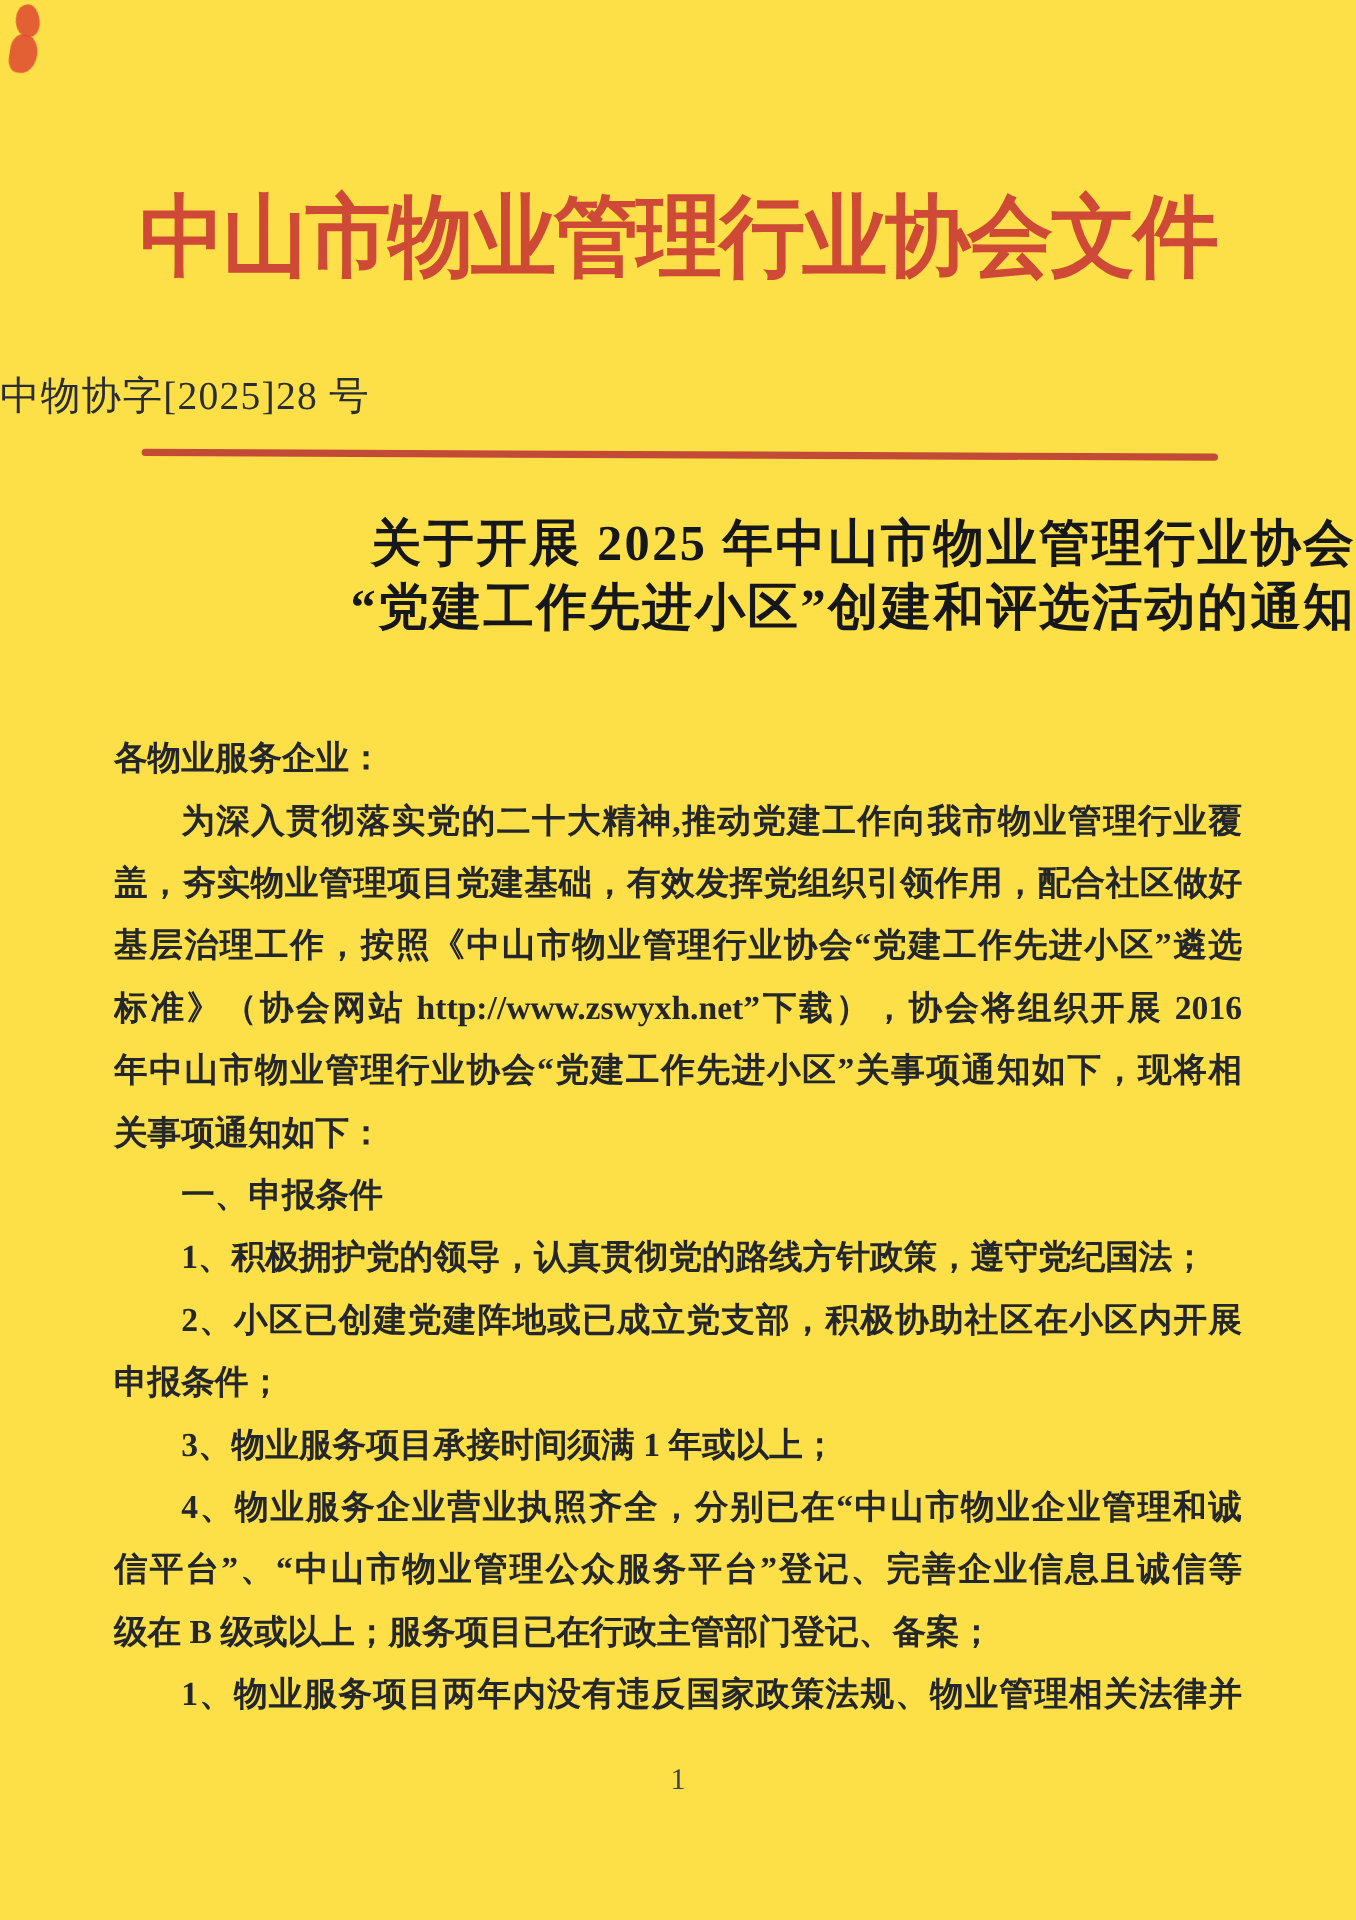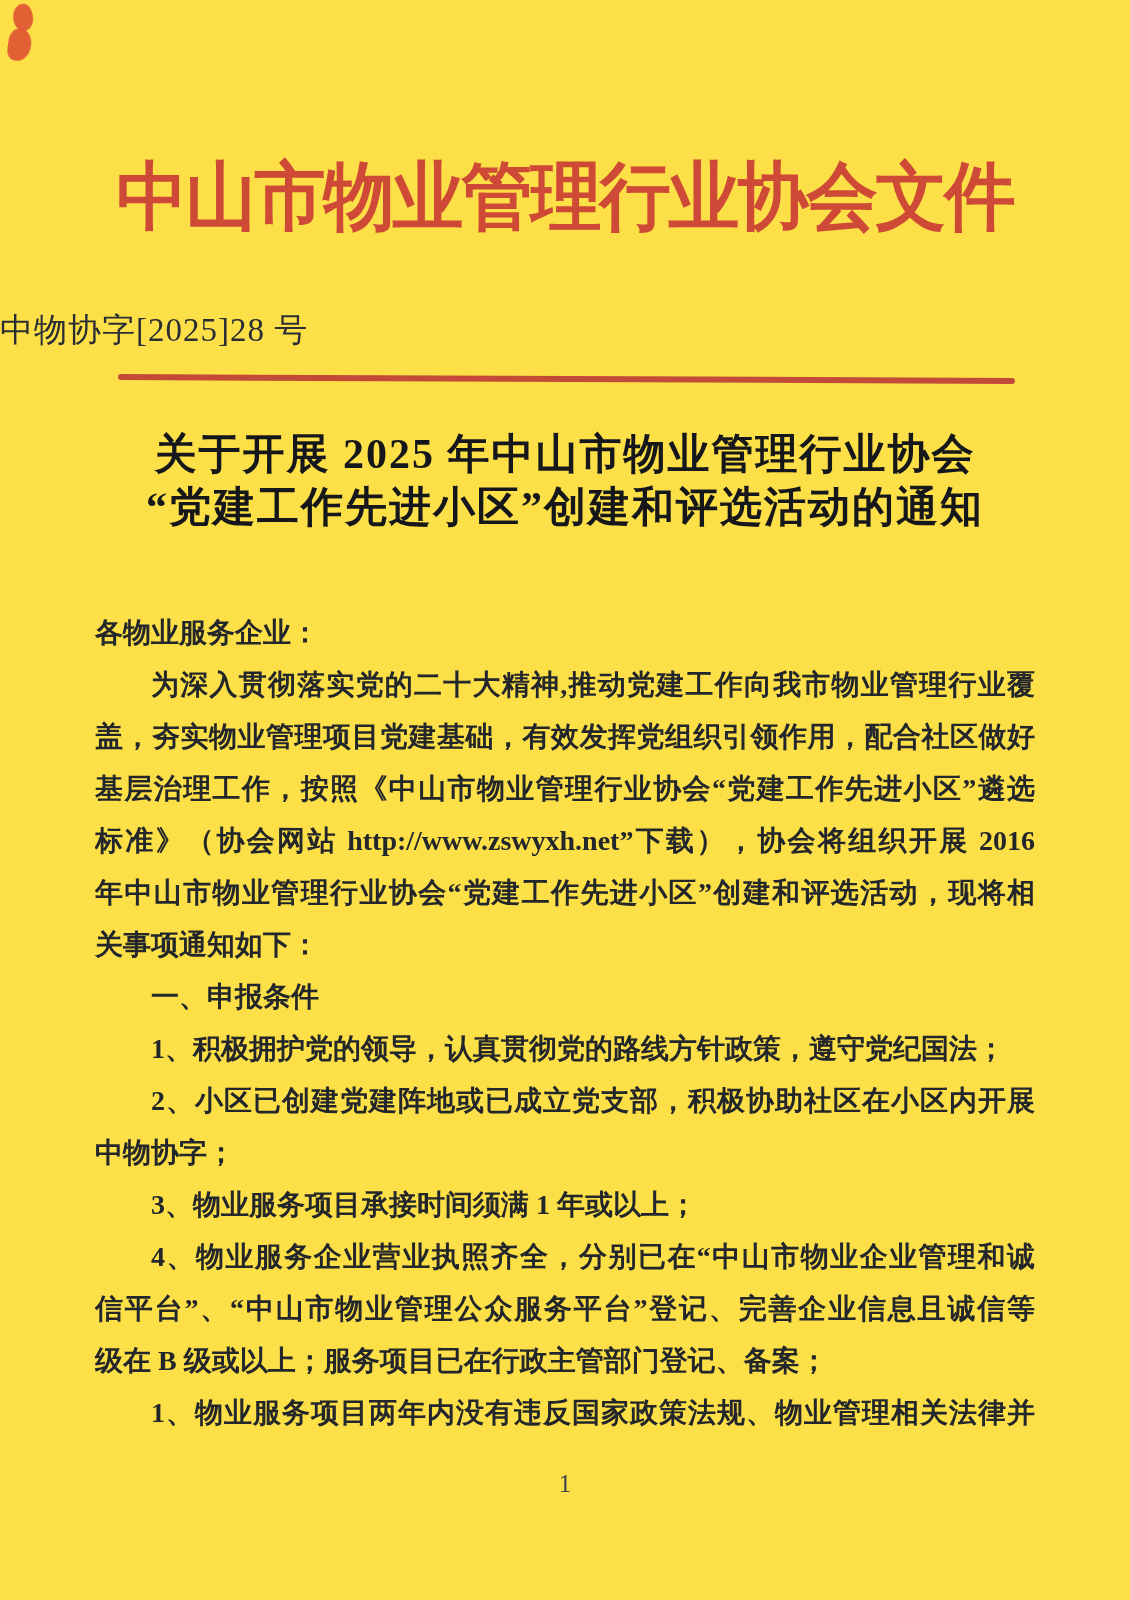--- a/index.html
+++ b/index.html
@@ -41,21 +41,21 @@
   }
 
   .red-rule {
     position:absolute; left:118px; top:376px; width:897px; height:6px;
     background: var(--rule-red); border-radius:3px;
     transform: rotate(0.25deg);
   }
 
   .doc-title {
     position:absolute; top:428px; left:0; width:100%;
-    margin:0; text-align:center;
+    margin:0; text-align:right;
     font-size:42px; line-height:53px; font-weight:bold;
     color:#15171b; letter-spacing:2px;
   }
   .doc-title span { display:block; }
 
   .body-block {
     position:absolute; left:95px; top:607px; width:940px;
     color: var(--body-text);
     font-size:28px;
     font-weight:bold;
@@ -94,26 +94,26 @@
     <span>“党建工作先进小区”创建和评选活动的通知</span>
   </h2>
 
   <div class="body-block">
     <div class="salutation">各物业服务企业：</div>
     <div id="body-lines">
         <div class="body-line indent justify">为深入贯彻落实党的二十大精神,推动党建工作向我市物业管理行业覆</div>
         <div class="body-line justify">盖，夯实物业管理项目党建基础，有效发挥党组织引领作用，配合社区做好</div>
         <div class="body-line justify">基层治理工作，按照《中山市物业管理行业协会“党建工作先进小区”遴选</div>
         <div class="body-line justify">标准》（协会网站 http://www.zswyxh.net”下载），协会将组织开展 2016</div>
-        <div class="body-line justify">年中山市物业管理行业协会“党建工作先进小区”创建和评选活动，现将相</div>
+        <div class="body-line justify">年中山市物业管理行业协会“党建工作先进小区”关事项通知如下，现将相</div>
         <div class="body-line">关事项通知如下：</div>
         <div class="body-line indent">一、申报条件</div>
         <div class="body-line indent">1、积极拥护党的领导，认真贯彻党的路线方针政策，遵守党纪国法；</div>
         <div class="body-line indent justify">2、小区已创建党建阵地或已成立党支部，积极协助社区在小区内开展</div>
-        <div class="body-line">中物协字；</div>
+        <div class="body-line">申报条件；</div>
         <div class="body-line indent">3、物业服务项目承接时间须满 1 年或以上；</div>
         <div class="body-line indent justify">4、物业服务企业营业执照齐全，分别已在“中山市物业企业管理和诚</div>
         <div class="body-line justify">信平台”、“中山市物业管理公众服务平台”登记、完善企业信息且诚信等</div>
         <div class="body-line">级在 B 级或以上；服务项目已在行政主管部门登记、备案；</div>
         <div class="body-line indent justify">1、物业服务项目两年内没有违反国家政策法规、物业管理相关法律并</div>
       </div>
   </div>
 
   <div class="page-number">1</div>
 

